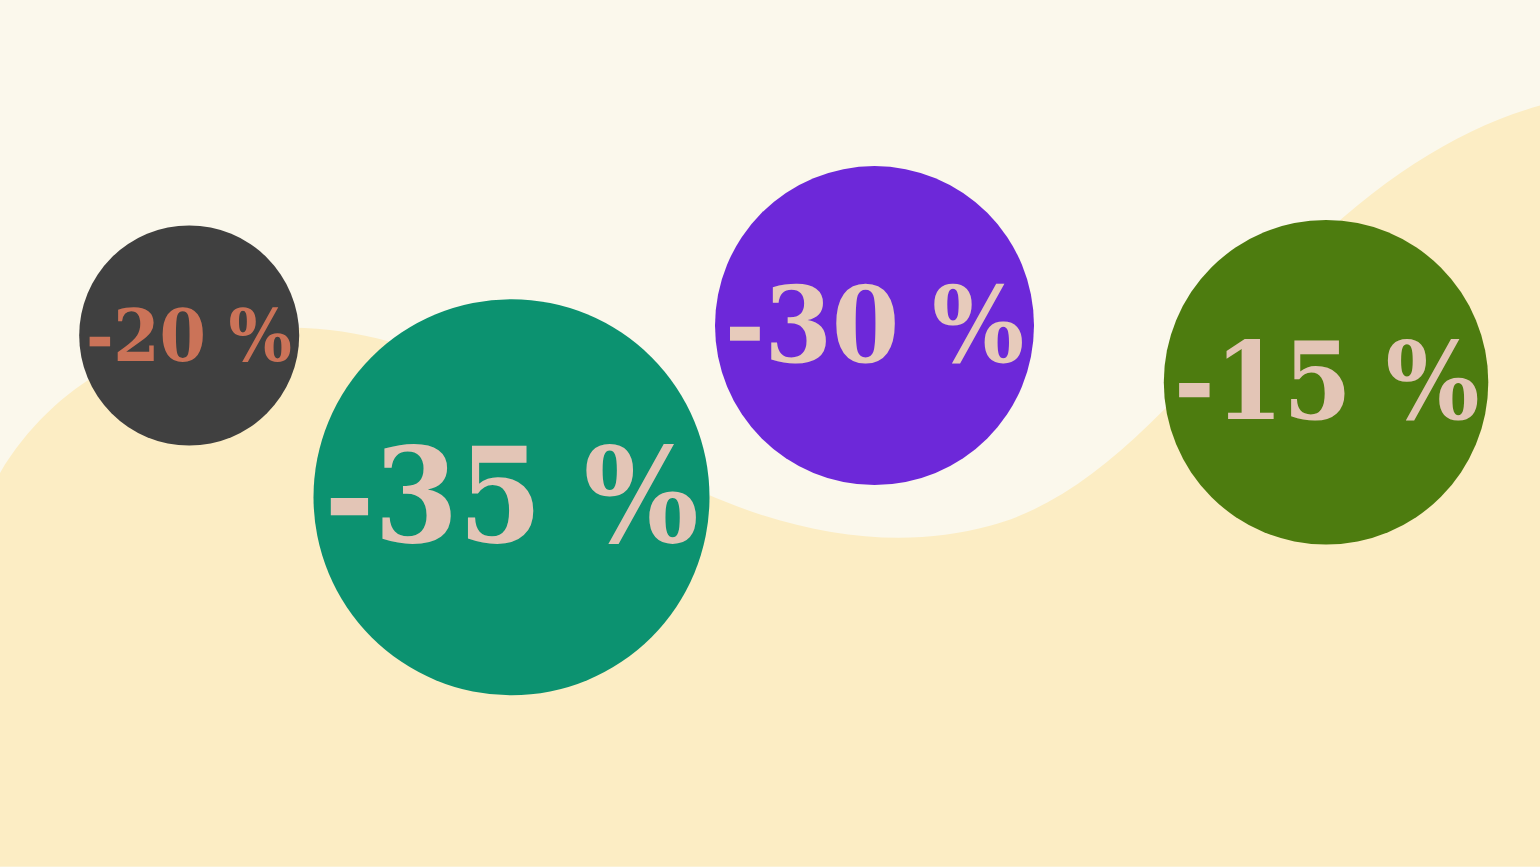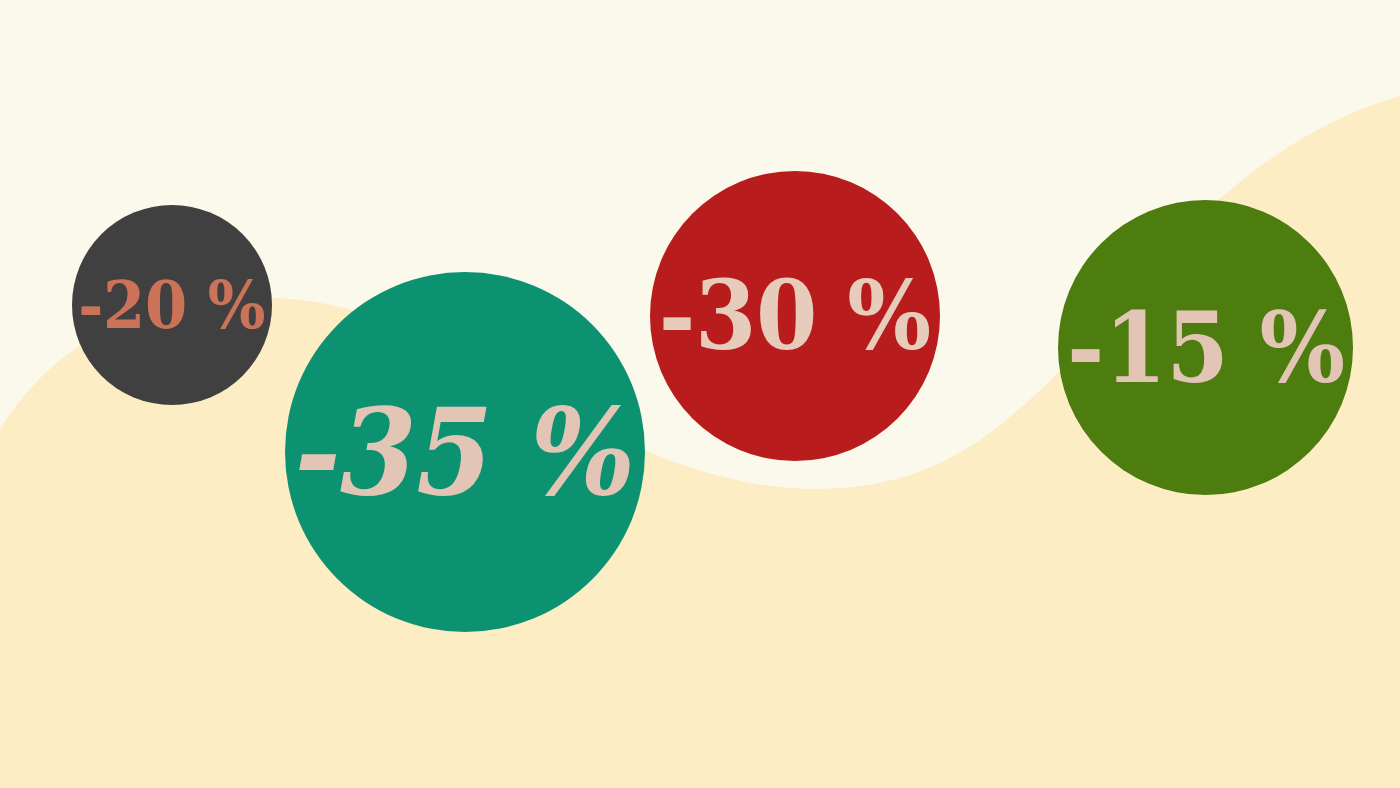--- a/index.html
+++ b/index.html
@@ -57,28 +57,27 @@
     left: 72px;  top: 205px;
     width: 200px; height: 200px;
     background: #404040;
   }
   #badge-20 .badge-label { font-size: 66px; color: #CB7358; }
 
   #badge-35 {
     left: 285px; top: 272px;
     width: 360px; height: 360px;
     background: #0C9270;
-    font-style: italic;
   }
   #badge-35 .badge-label { font-size: 120px; color: #E3C5B6; }
 
   #badge-30 {
-    left: 650px; top: 171px;
+    left: 650px; top: 151px;
     width: 290px; height: 290px;
-    background: #b91c1c;
+    background: #6d28d9;
   }
   #badge-30 .badge-label { font-size: 96px; color: #E7CBBB; }
 
   #badge-25 {
     left: 856px; top: 408px;
     width: 205px; height: 205px;
     background: #E0C7BA;
   }
   #badge-25 .badge-label { font-size: 67px; color: #CB7358; }
 

